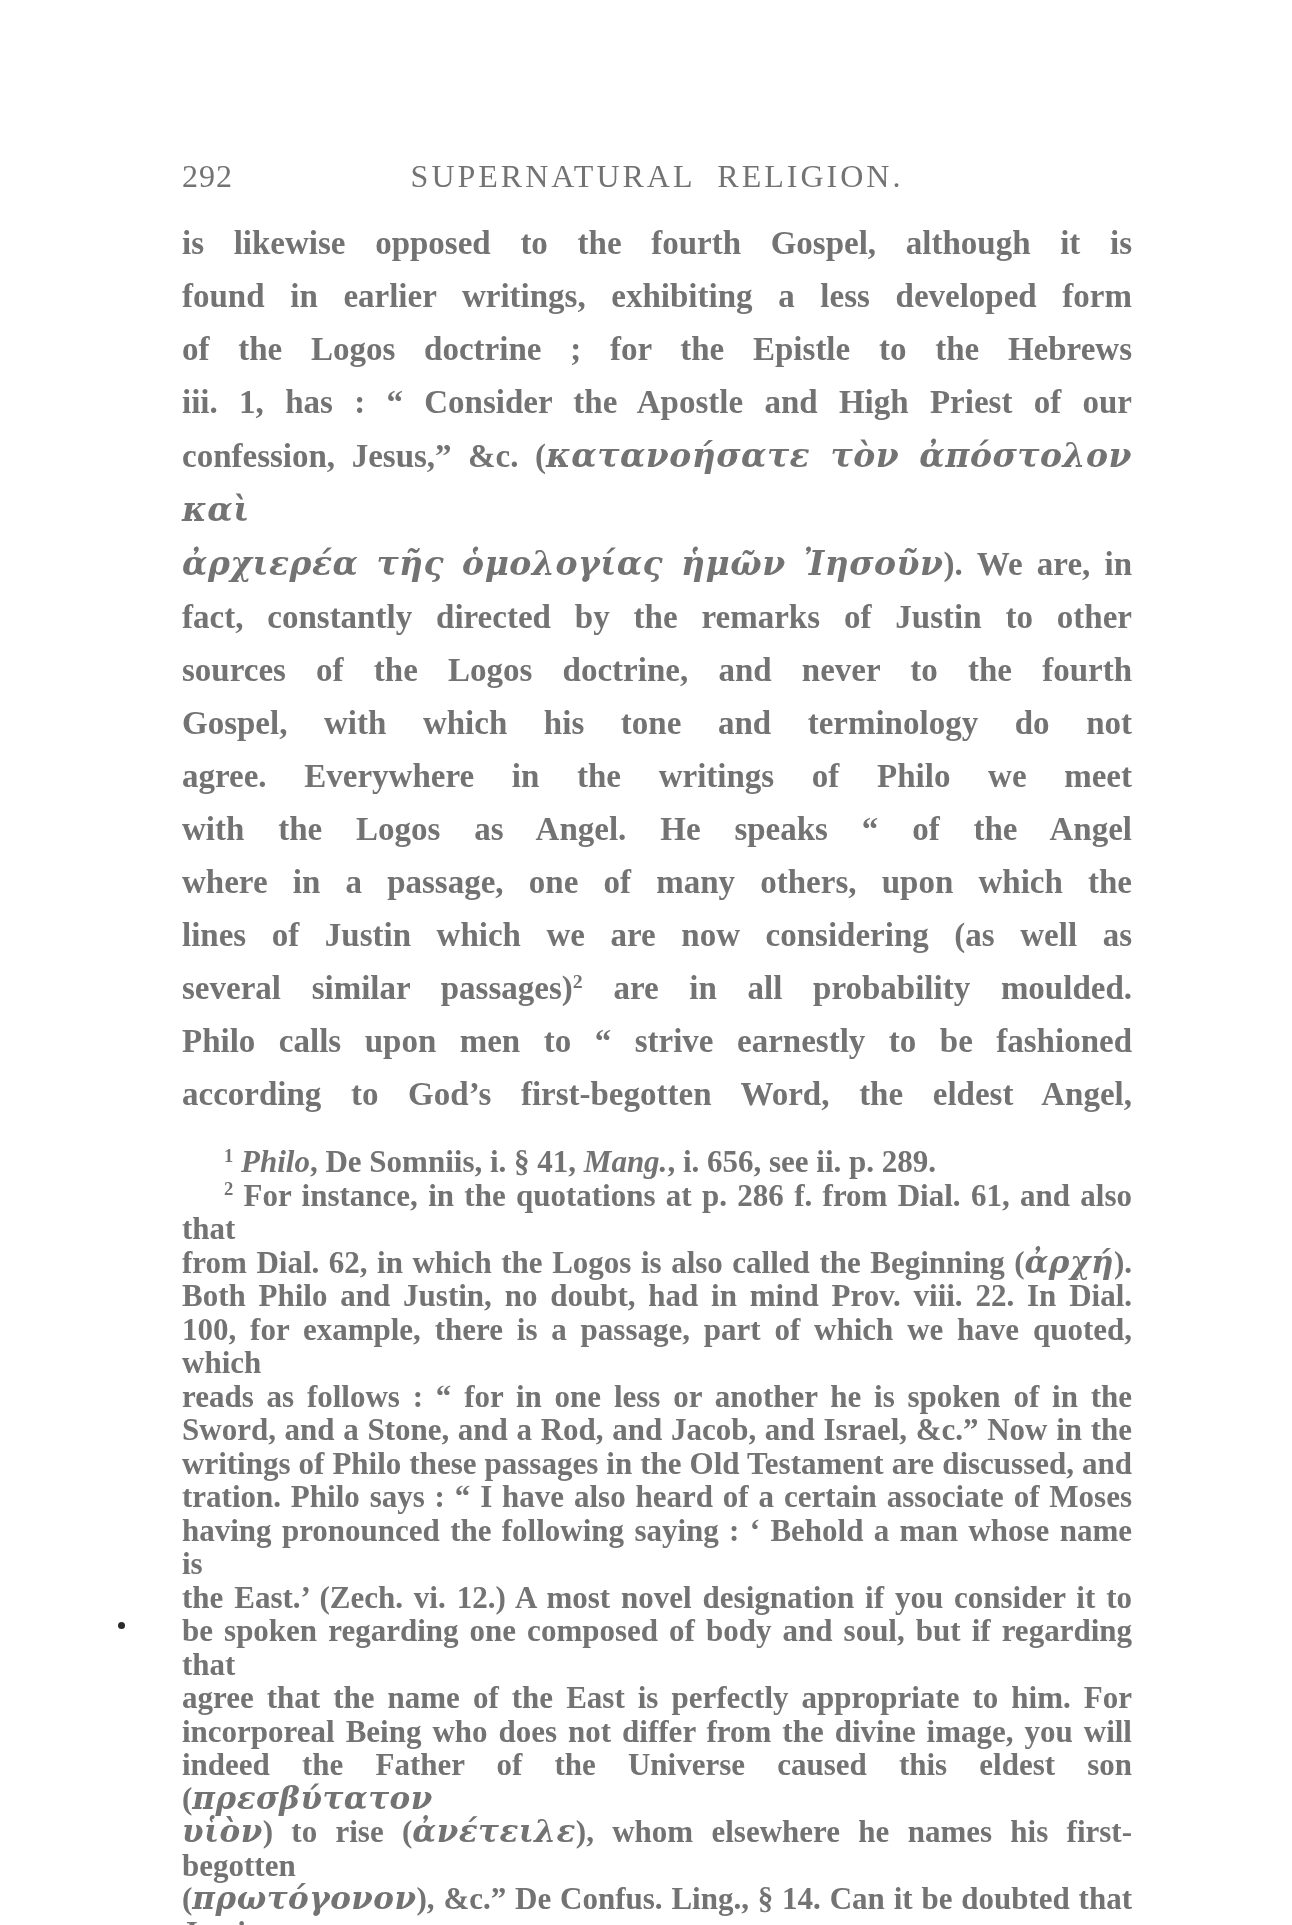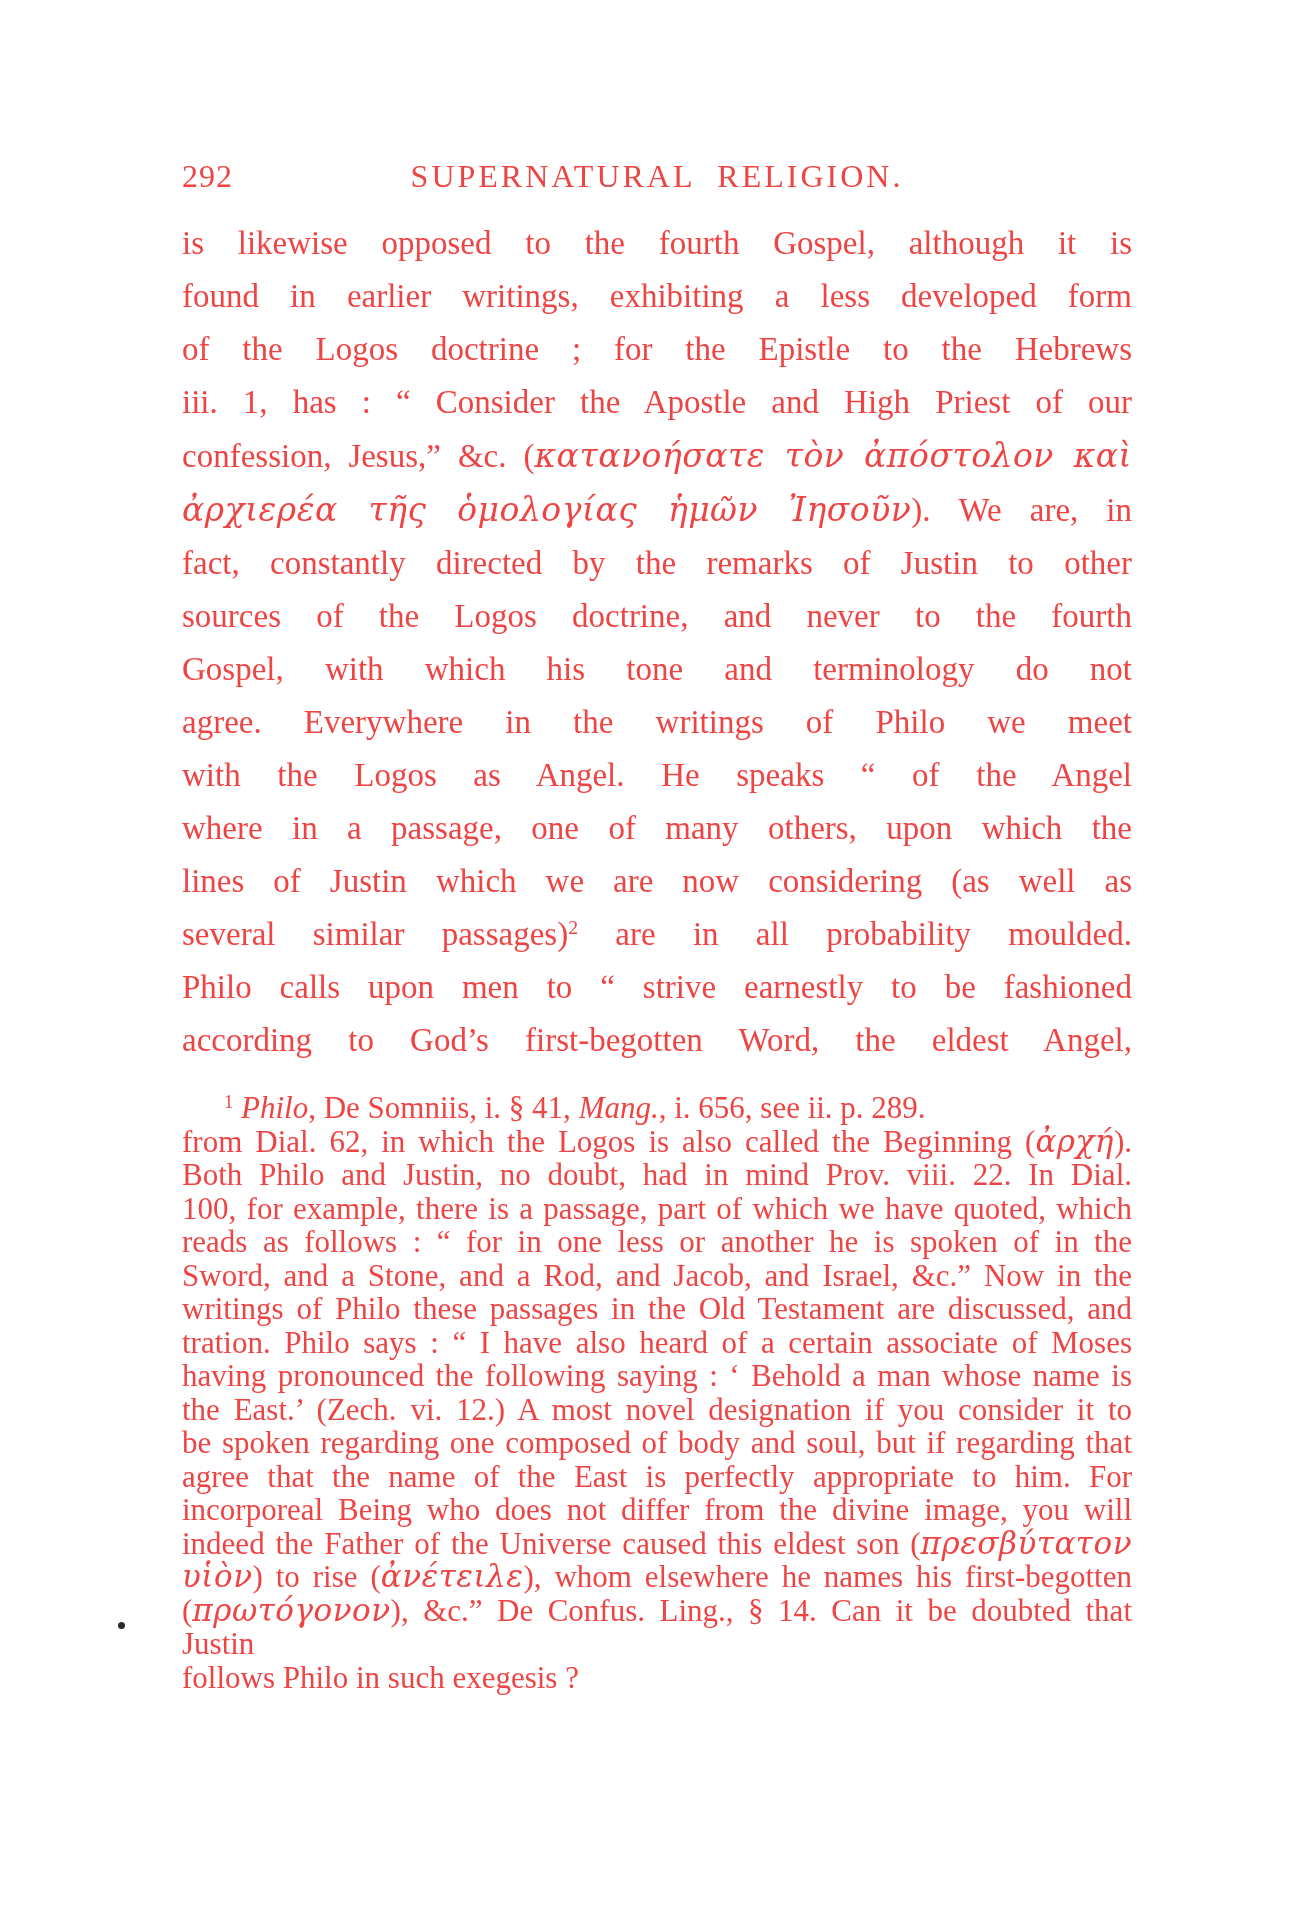--- a/index.html
+++ b/index.html
@@ -2,21 +2,21 @@
 <html><head>
 <meta charset="utf-8">
 <style>
   html, body { margin: 0; padding: 0; background: #e8e8e8; }
   .page {
     position: relative;
     width: 1292px;
     height: 1925px;
     margin: 0 auto;
     background: #ffffff;
-    color: #ef4444;
+    color: #737373;
     font-family: "Liberation Serif", serif;
     overflow: hidden;
   }
   .content {
     position: absolute;
     left: 182px;
     top: 158px;
     width: 950px;
   }
   .running-head {
@@ -38,20 +38,21 @@
     line-height: 53px;
   }
   .footnotes {
     margin-top: 24px;
     font-size: 31px;
     line-height: 33.5px;
   }
   .line {
     text-align: justify;
     text-align-last: justify;
+    font-weight: bold;
   }
   .line.end { text-align-last: left; }
   .footnotes .line.indent { text-indent: 42px; }
   .i { font-style: italic; }
   .g {
     font-style: italic;
     font-family: "DejaVu Serif", serif;
     letter-spacing: 0.5px;
   }
   .sup {
@@ -93,20 +94,21 @@
         <div class="line"><span>agree.  Everywhere in the writings of Philo we meet</span></div>
         <div class="line"><span>with the Logos as Angel.  He speaks “ of the Angel</span></div>
         <div class="line"><span>where in a passage, one of many others, upon which the</span></div>
         <div class="line"><span>lines of Justin which we are now considering (as well as</span></div>
         <div class="line"><span>several similar passages)</span><span class="sup">2</span><span> are in all probability moulded.</span></div>
         <div class="line"><span>Philo calls upon men to “ strive earnestly to be fashioned</span></div>
         <div class="line"><span>according to God’s first-begotten Word, the eldest Angel,</span></div>
       </div>
     <div class="footnotes">
         <div class="line end indent"><span class="sup">1</span><span> </span><span class="i">Philo</span><span>, De Somniis, i. § 41, </span><span class="i">Mang.</span><span>, i. 656, see ii. p. 289.</span></div>
+        <div class="line indent"><span class="sup">2</span><span> For instance, in the quotations at p. 286 f. from Dial. 61, and also that</span></div>
         <div class="line"><span>from Dial. 62, in which the Logos is also called the Beginning (</span><span class="g">ἀρχή</span><span>).</span></div>
         <div class="line"><span>Both Philo and Justin, no doubt, had in mind Prov. viii. 22.  In Dial.</span></div>
         <div class="line"><span>100, for example, there is a passage, part of which we have quoted, which</span></div>
         <div class="line"><span>reads as follows : “ for in one less or another he is spoken of in the</span></div>
         <div class="line"><span>Sword, and a Stone, and a Rod, and Jacob, and Israel, &amp;c.”  Now in the</span></div>
         <div class="line"><span>writings of Philo these passages in the Old Testament are discussed, and</span></div>
         <div class="line"><span>tration.  Philo says : “ I have also heard of a certain associate of Moses</span></div>
         <div class="line"><span>having pronounced the following saying : ‘ Behold a man whose name is</span></div>
         <div class="line"><span>the East.’  (Zech. vi. 12.)  A most novel designation if you consider it to</span></div>
         <div class="line"><span>be spoken regarding one composed of body and soul, but if regarding that</span></div>

